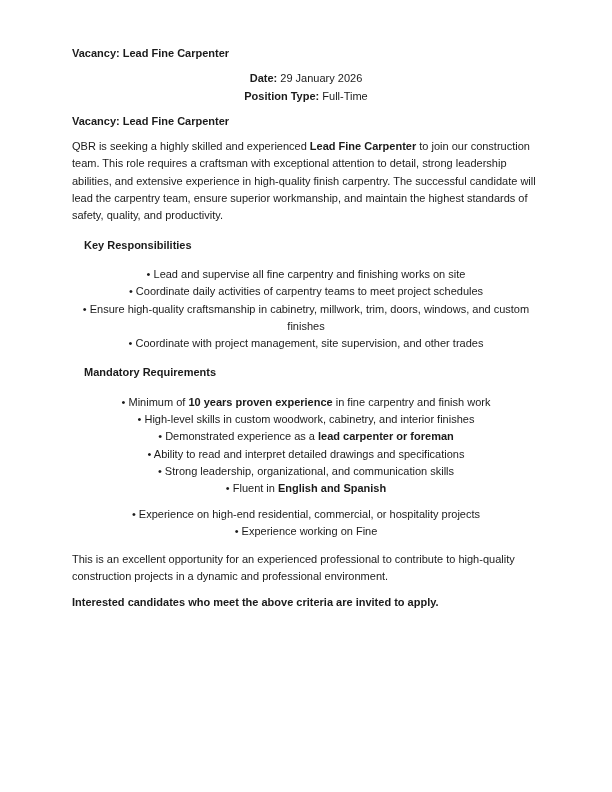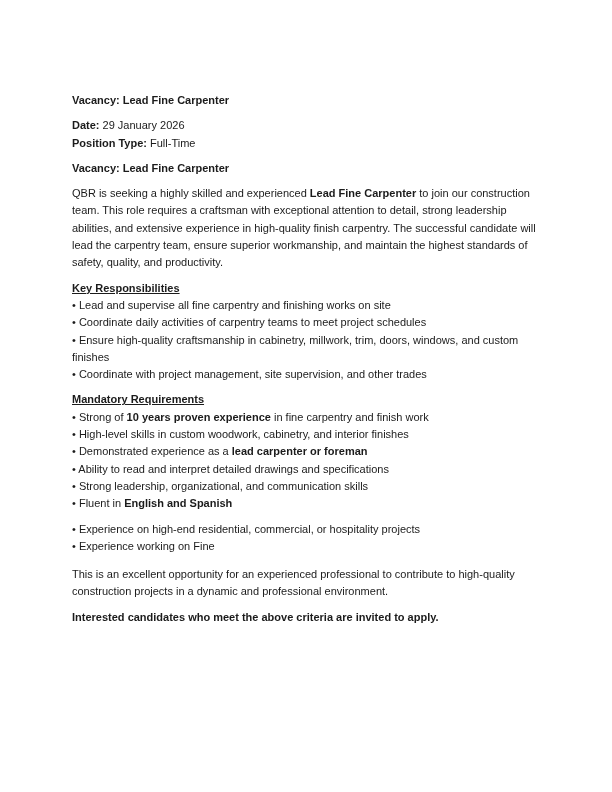--- a/index.html
+++ b/index.html
@@ -13,37 +13,37 @@
     height: 792px;
     background: #ffffff;
     overflow: hidden;
     font-family: "Liberation Sans", sans-serif;
     font-size: 11px;
     line-height: 17.3px;
     color: #1b1b1b;
     box-sizing: border-box;
   }
   .content {
-    padding: 92px 72px 0 72px;
+    padding: 45px 72px 0 72px;
   }
   p {
     margin: 0 0 8px 0;
   }
   .tight p, p.tight {
     margin: 0;
   }
   .block {
-    margin: 0 0 8px 0;
+    margin: 8px 0 8px 0;
+    text-align: center;
   }
   .bold, .heading {
     font-weight: bold;
   }
   .heading {
-    margin: 0;
-    text-decoration: underline;
+    margin: 12px;
   }
   .closing-para {
     margin-top: 11px;
   }
 </style>
 </head>
 <body>
 
 <div class="page">
   <div class="content">
@@ -62,21 +62,21 @@
     <p class="heading">Key Responsibilities</p>
     <div class="block tight">
       <p>• Lead and supervise all fine carpentry and finishing works on site</p>
       <p>• Coordinate daily activities of carpentry teams to meet project schedules</p>
       <p>• Ensure high-quality craftsmanship in cabinetry, millwork, trim, doors, windows, and custom finishes</p>
       <p>• Coordinate with project management, site supervision, and other trades</p>
     </div>
 
     <p class="heading">Mandatory Requirements</p>
     <div class="block tight">
-      <p><span>• Strong of </span><span class="bold">10 years proven experience</span><span> in fine carpentry and finish work</span></p>
+      <p><span>• Minimum of </span><span class="bold">10 years proven experience</span><span> in fine carpentry and finish work</span></p>
       <p><span>• High-level skills in custom woodwork, cabinetry, and interior finishes</span><span class="bold"></span><span></span></p>
       <p><span>• Demonstrated experience as a </span><span class="bold">lead carpenter or foreman</span><span></span></p>
       <p><span>• Ability to read and interpret detailed drawings and specifications</span><span class="bold"></span><span></span></p>
       <p><span>• Strong leadership, organizational, and communication skills</span><span class="bold"></span><span></span></p>
       <p><span>• Fluent in </span><span class="bold">English and Spanish</span><span></span></p>
     </div>
 
     <div class="block tight">
       <p>• Experience on high-end residential, commercial, or hospitality projects</p>
       <p>• Experience working on Fine</p>

